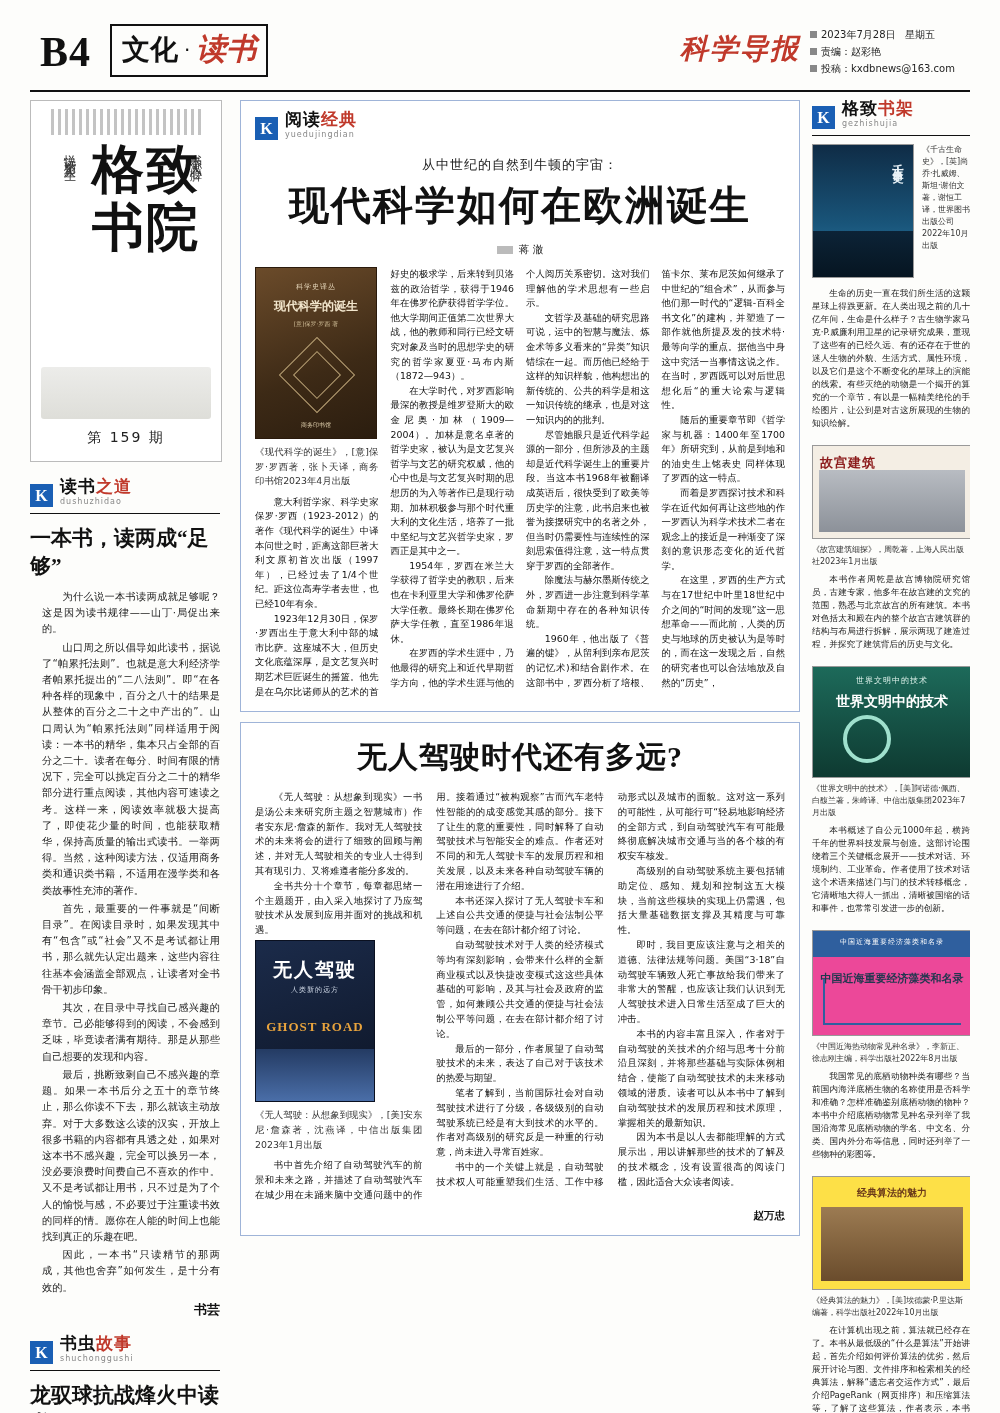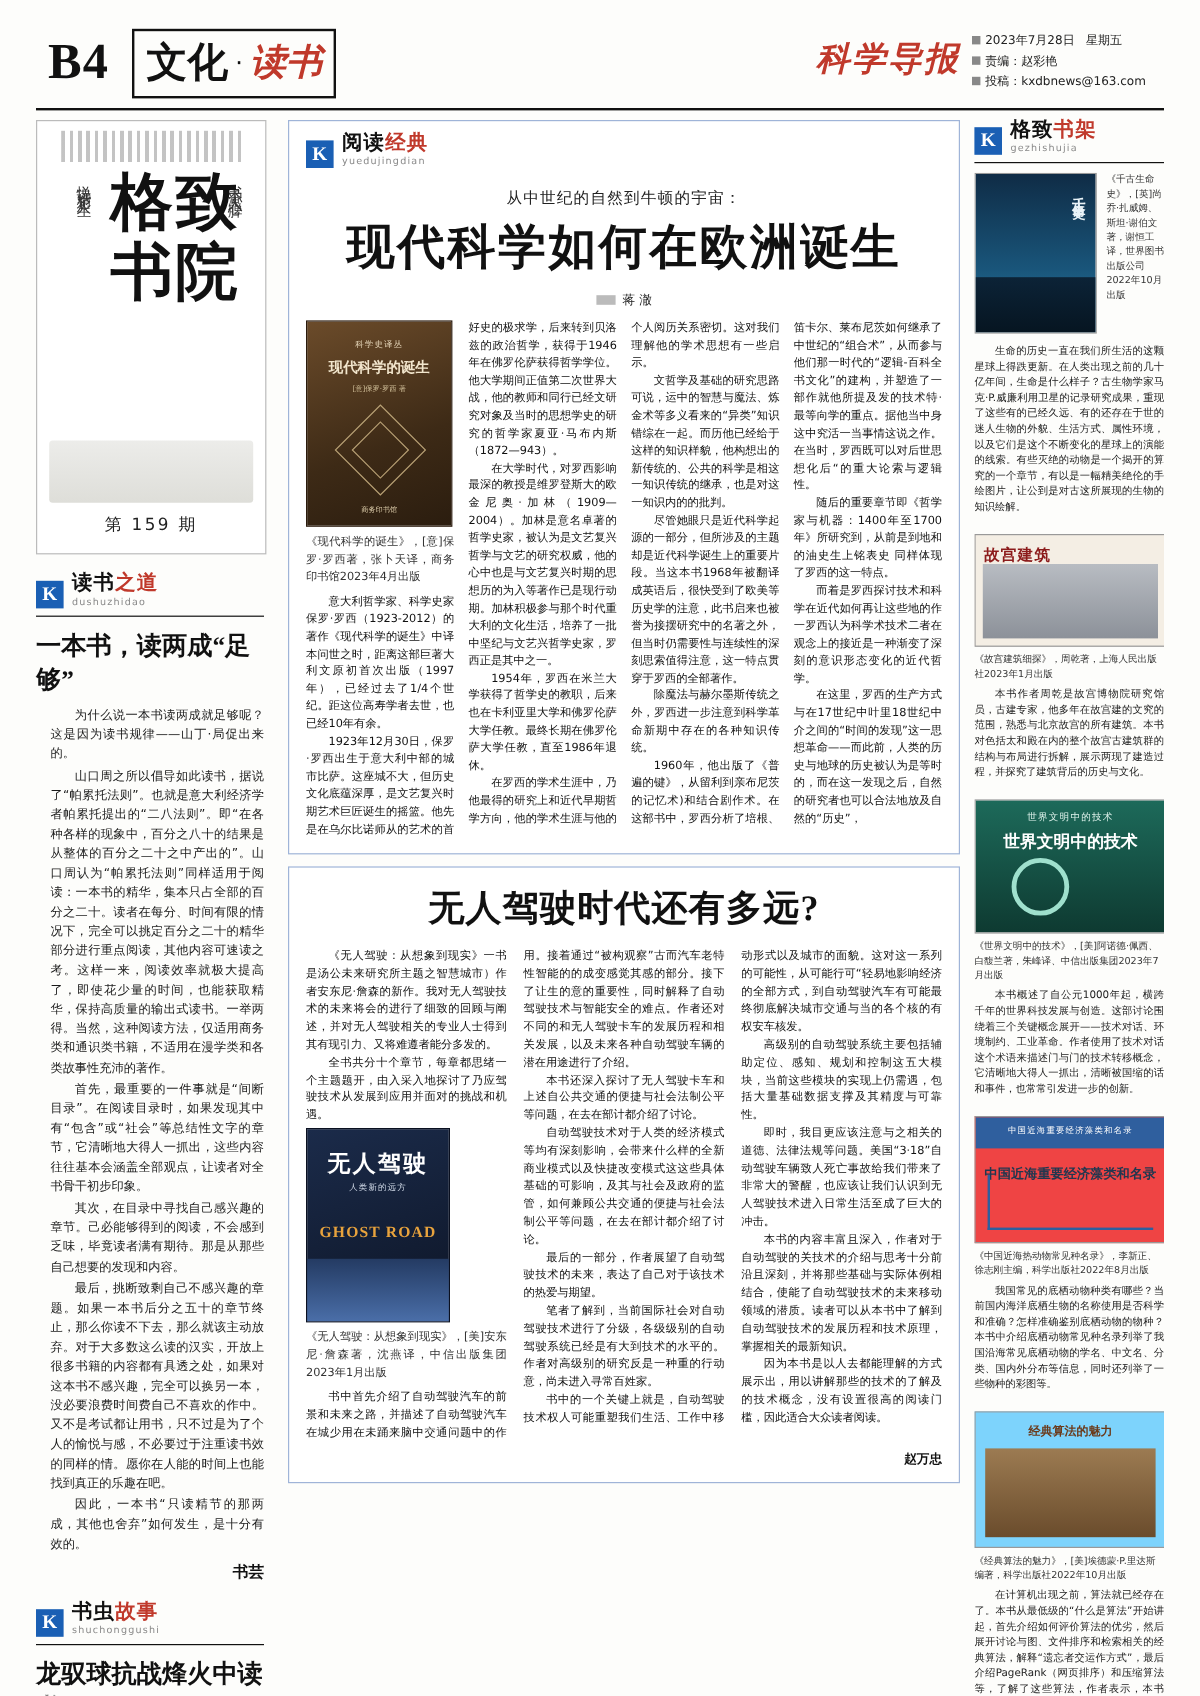--- a/index.html
+++ b/index.html
@@ -21,21 +21,21 @@
   .folio{
     position:absolute;left:10px;top:6px;
     font-size:42px;font-weight:bold;letter-spacing:1px;
     font-family:"Liberation Serif","DejaVu Serif",serif;
   }
   .section-badge{
     position:absolute;left:80px;top:2px;
     border:2px solid #111;padding:3px 10px 5px 10px;
     display:flex;align-items:center;gap:6px;
   }
-  .section-badge .s1{font-size:34px;font-weight:bold;font-family:"Liberation Serif",serif;}
+  .section-badge .s1{font-size:28px;font-weight:bold;font-family:"Liberation Serif",serif;}
   .section-badge .dot{font-size:20px;}
   .section-badge .s2{
     font-size:30px;font-weight:bold;color:#c0392b;
     font-family:"Liberation Serif",serif;font-style:italic;
   }
   .paper-name{
     position:absolute;right:170px;top:8px;
     font-size:28px;font-weight:bold;color:#c0392b;
     font-family:"Liberation Serif",serif;font-style:italic;letter-spacing:2px;
   }
@@ -168,26 +168,26 @@
   .cov-a .ttl{position:absolute;top:10px;right:8px;color:#eaf3f8;font-size:11px;font-weight:bold;writing-mode:vertical-rl;letter-spacing:2px;font-family:"Liberation Serif",serif;}
   .cov-a .fig{position:absolute;bottom:0;left:0;width:100%;height:46px;background:linear-gradient(180deg,#0c2337,#061521);}
   .cov-b{background:#f4eee4;}
   .cov-b .ttl{position:absolute;top:8px;left:7px;color:#8c1b1b;font-size:13px;font-weight:bold;font-family:"Liberation Serif",serif;letter-spacing:1px;}
   .cov-b .sub{position:absolute;top:30px;left:7px;color:#8c1b1b;font-size:12px;font-weight:bold;font-family:"Liberation Serif",serif;letter-spacing:6px;}
   .cov-b .ph{position:absolute;bottom:6px;left:6px;right:6px;height:62px;background:linear-gradient(180deg,#b8bcc2,#8c9199);}
   .cov-c{background:linear-gradient(180deg,#1d6a5a,#0e3a31);}
   .cov-c .ttl{position:absolute;top:8px;left:0;width:100%;text-align:center;color:#dff3ec;font-size:8px;letter-spacing:1px;}
   .cov-c .big{position:absolute;top:26px;left:0;width:100%;text-align:center;color:#fff;font-size:14px;font-weight:bold;font-family:"Liberation Serif",serif;}
   .cov-c .gear{position:absolute;bottom:14px;left:30px;width:40px;height:40px;border:4px solid #9fe0cd;border-radius:50%;}
-  .cov-d{background:#ef4444;}
+  .cov-d{background:#ec4899;}
   .cov-d .band{position:absolute;top:0;left:0;width:100%;height:26px;background:#2f5f9e;}
   .cov-d .ttl{position:absolute;top:6px;left:0;width:100%;text-align:center;color:#fff;font-size:7px;letter-spacing:1px;}
   .cov-d .big{position:absolute;top:40px;left:0;width:100%;text-align:center;color:#22374f;font-size:11px;font-weight:bold;font-family:"Liberation Serif",serif;}
   .cov-d .curve{position:absolute;bottom:10px;left:10px;right:10px;height:44px;border-bottom:2px solid #2f5f9e;border-left:2px solid #2f5f9e;}
-  .cov-e{background:#7dd3fc;}
+  .cov-e{background:#fde047;}
   .cov-e .ttl{position:absolute;top:9px;left:0;width:100%;text-align:center;color:#6b3a1a;font-size:10px;font-weight:bold;font-family:"Liberation Serif",serif;}
   .cov-e .ph{position:absolute;bottom:8px;left:8px;right:8px;height:74px;background:linear-gradient(180deg,#9c7b52,#6a4c2c);}
 </style>
 </head>
 <body>
 
 <div class="page">
 
   <div class="masthead">
     <div class="folio">B4</div>
@@ -220,21 +220,21 @@
       <div class="txt">
         <div class="zh"><span>读书</span><span class="red">之道</span></div>
         <div class="py">dushuzhidao</div>
       </div>
     </div>
     <div class="rule"></div>
     <div class="lead-title">一本书，读两成“足够”</div>
     <div class="body-txt">
       <p>为什么说一本书读两成就足够呢？这是因为读书规律——山丁·局促出来的。</p>
       <p>山口周之所以倡导如此读书，据说了“帕累托法则”。也就是意大利经济学者帕累托提出的“二八法则”。即“在各种各样的现象中，百分之八十的结果是从整体的百分之二十之中产出的”。山口周认为“帕累托法则”同样适用于阅读：一本书的精华，集本只占全部的百分之二十。读者在每分、时间有限的情况下，完全可以挑定百分之二十的精华部分进行重点阅读，其他内容可速读之考。这样一来，阅读效率就极大提高了，即使花少量的时间，也能获取精华，保持高质量的输出式读书。一举两得。当然，这种阅读方法，仅适用商务类和通识类书籍，不适用在漫学类和各类故事性充沛的著作。</p>
-      <p>首先，最重要的一件事就是“间断目录”。在阅读目录时，如果发现其中有“包含”或“社会”等总结性文字的章节，它清晰地大得人一抓出，这些内容往往基本会涵盖全部观点，让读者对全书骨干初步印象。</p>
+      <p>首先，最重要的一件事就是“间断目录”。在阅读目录时，如果发现其中有“包含”或“社会”又不是考试都让用书，那么就先认定出题来，这些内容往往基本会涵盖全部观点，让读者对全书骨干初步印象。</p>
       <p>其次，在目录中寻找自己感兴趣的章节。己必能够得到的阅读，不会感到乏味，毕竟读者满有期待。那是从那些自己想要的发现和内容。</p>
       <p>最后，挑断致剩自己不感兴趣的章题。如果一本书后分之五十的章节终止，那么你读不下去，那么就该主动放弃。对于大多数这么读的汉实，开放上很多书籍的内容都有具透之处，如果对这本书不感兴趣，完全可以换另一本，没必要浪费时间费自己不喜欢的作中。又不是考试都让用书，只不过是为了个人的愉悦与感，不必要过于注重读书效的同样的情。愿你在人能的时间上也能找到真正的乐趣在吧。</p>
       <p>因此，一本书“只读精节的那两成，其他也舍弃”如何发生，是十分有效的。</p>
     </div>
     <div class="sign">书芸</div>
 
     <div class="khead">
       <div class="kmark">K</div>
       <div class="txt">
         <div class="zh"><span>书虫</span><span class="red">故事</span></div>

